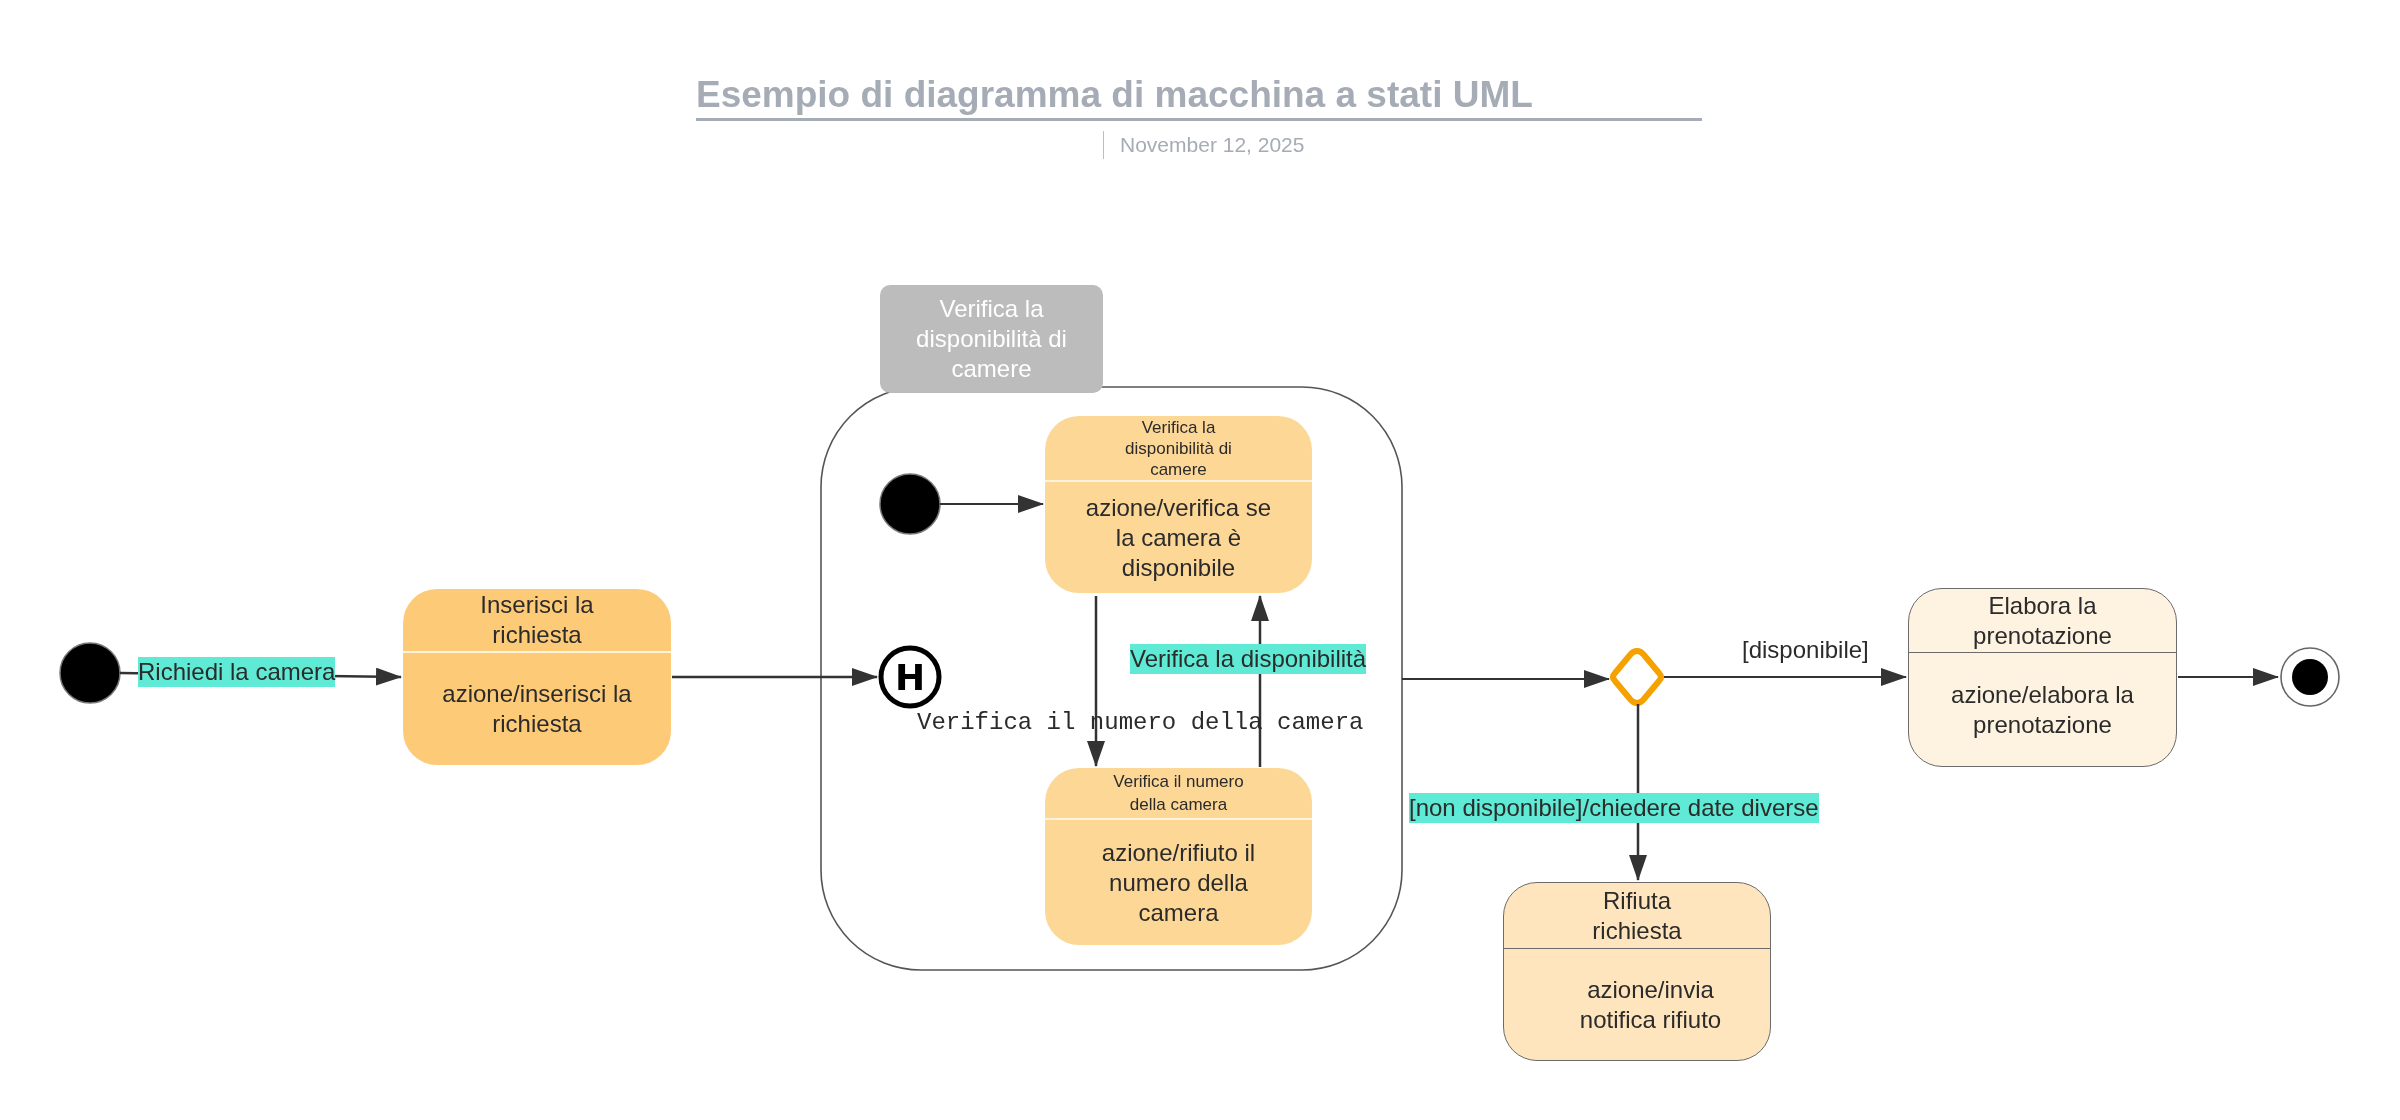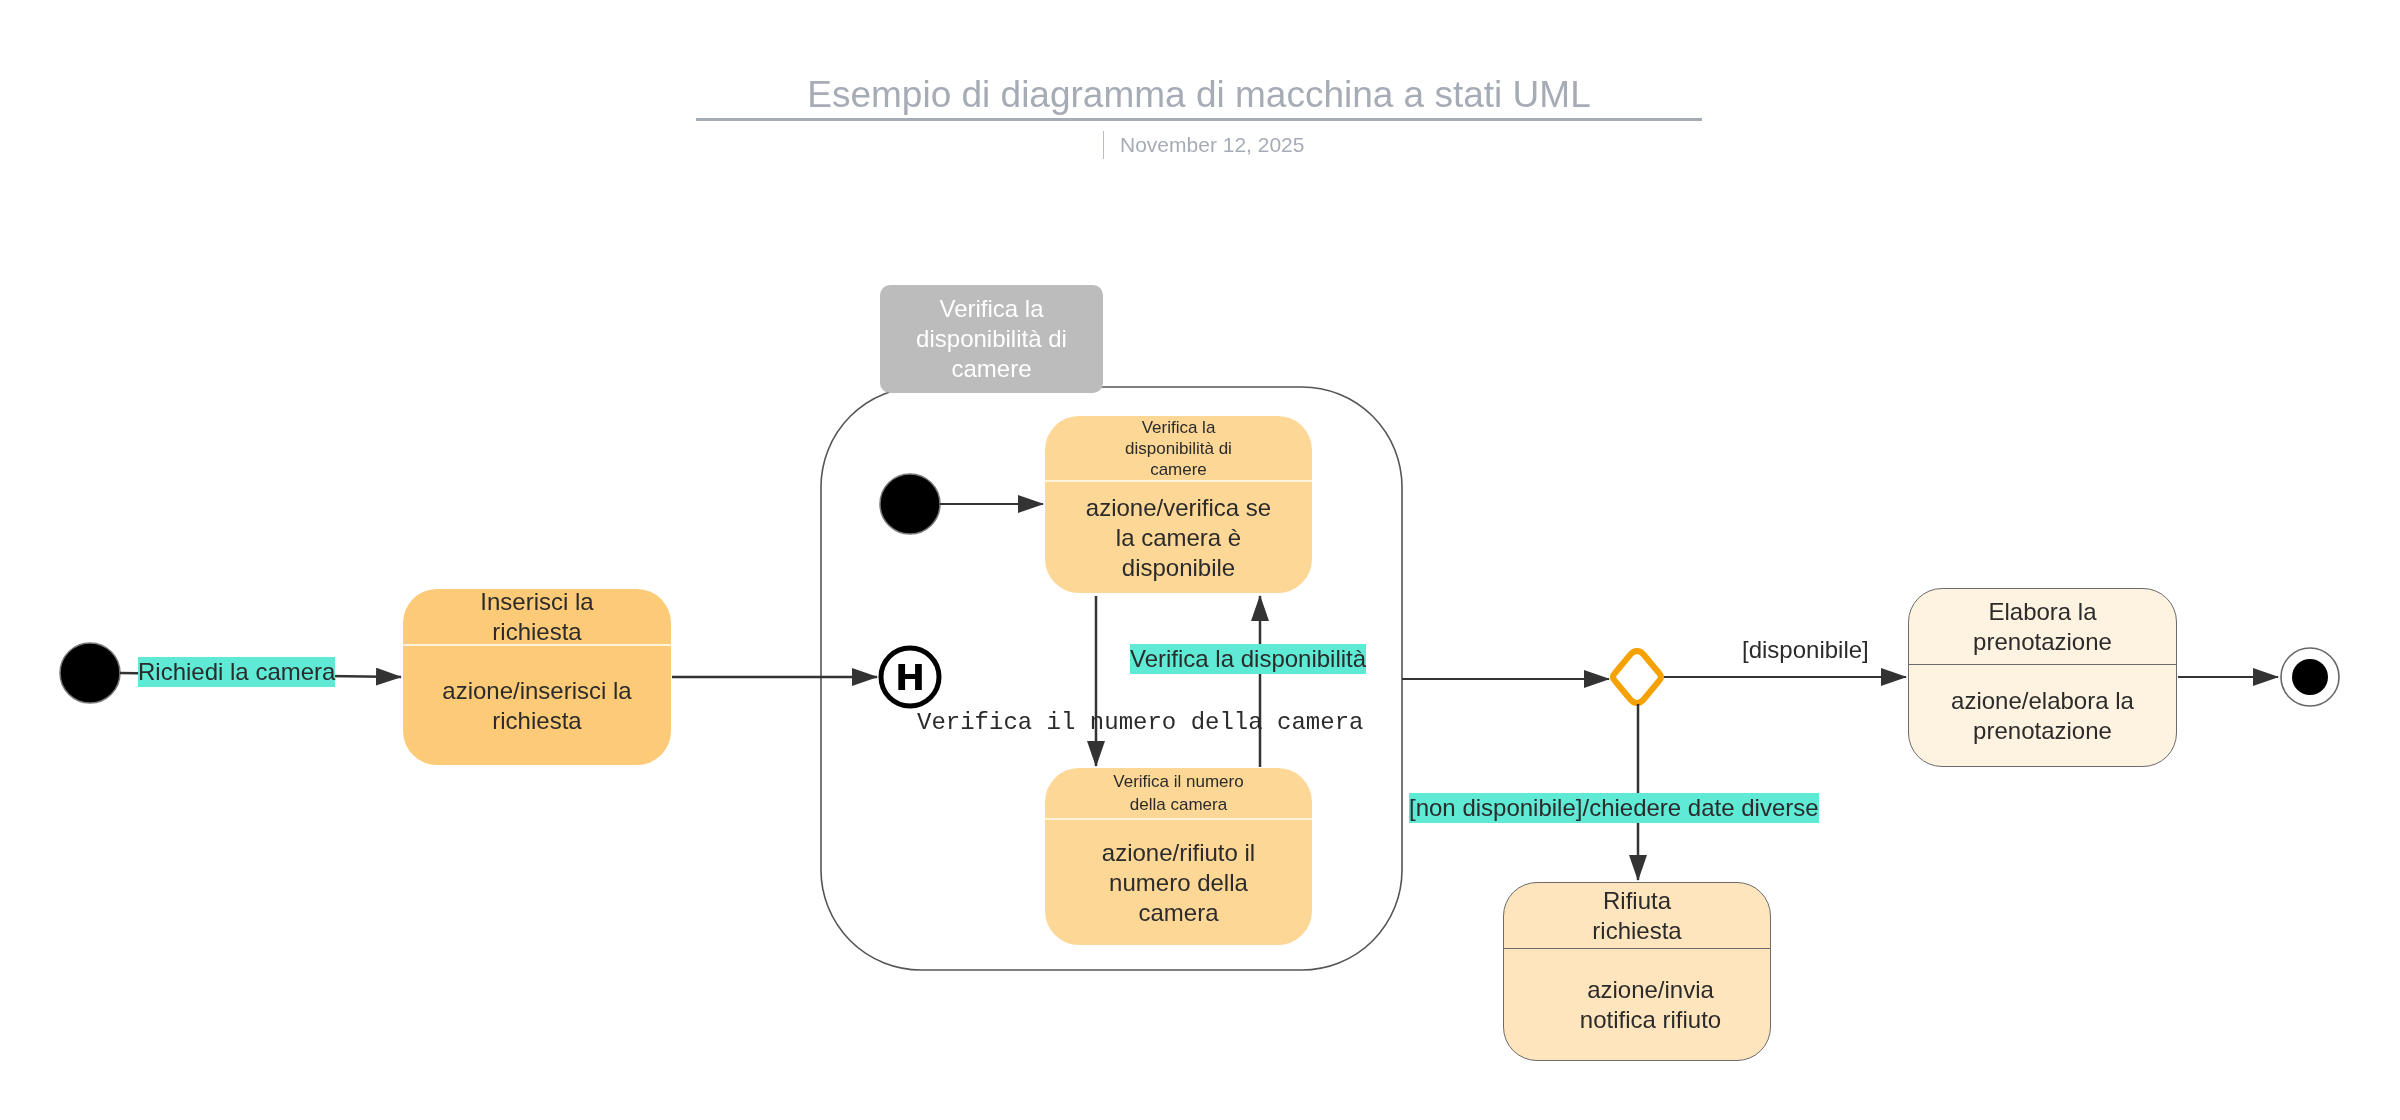--- a/index.html
+++ b/index.html
@@ -1,46 +1,46 @@
 <!DOCTYPE html>
 <html><head>
 <meta charset="utf-8">
 <style>
   html, body { margin: 0; padding: 0; background: #ffffff; }
   body { width: 2400px; height: 1120px; position: relative; overflow: hidden;
          font-family: "Liberation Sans", "DejaVu Sans", sans-serif; color: #2b2b2b; }
-  .title { position: absolute; left: 696px; top: 70px; width: 1006px; text-align: center;
-           font-size: 37px; font-weight: normal; color: #a6acb6; line-height: 50px; }
+  .title { position: absolute; left: 696px; top: 70px; width: 1006px; 
+           font-size: 37px; font-weight: bold; color: #a6acb6; line-height: 50px; }
   .title-rule { position: absolute; left: 696px; top: 118px; width: 1006px; height: 3px; background: #a6acb6; }
   .date-wrap { position: absolute; left: 1103px; top: 131px; height: 28px; display: flex; align-items: center; }
   .date-bar { width: 1px; height: 28px; background: #b9bdc4; margin-right: 16px; }
   .date { font-size: 21px; color: #a6acb6; }
 
   svg.diagram { position: absolute; left: 0; top: 0; }
 
   .state { position: absolute; box-sizing: border-box; border-radius: 34px; overflow: hidden;
            display: flex; flex-direction: column; text-align: center; }
   .state .head { display: flex; align-items: center; justify-content: center; box-sizing: border-box; padding: 0 16px; }
   .state .body { flex: 1; display: flex; align-items: center; justify-content: center; box-sizing: border-box; padding: 0 14px; }
   .state .head span, .state .body span { display: block; }
 
   .s-insert { left: 403px; top: 589px; width: 268px; height: 176px; background: #fdcb78; }
-  .s-insert .head { height: 57px; border-bottom: 2px solid #fff3dc; font-size: 24px; line-height: 30px; }
+  .s-insert .head { height: 64px; border-bottom: 2px solid #fff3dc; font-size: 24px; line-height: 30px; }
   .s-insert .body { font-size: 24px; line-height: 30px; }
 
   .s-inner { left: 1045px; width: 267px; height: 177px; background: #fdd796; }
   .s-inner1 { top: 416px; }
   .s-inner1 .head { height: 66px; border-bottom: 2px solid #fff3dc; font-size: 17px; line-height: 21px; }
   .s-inner1 .body { font-size: 24px; line-height: 30px; }
   .s-inner2 { top: 768px; }
   .s-inner2 .head { height: 52px; border-bottom: 2px solid #fff3dc; font-size: 17px; line-height: 23px; }
   .s-inner2 .body { font-size: 24px; line-height: 30px; }
 
   .s-elabora { left: 1908px; top: 588px; width: 269px; height: 179px; background: #fef2e0; border: 1.5px solid #6b6b6b; }
-  .s-elabora .head { height: 76px; border-bottom: 1.5px solid #6b6b6b; font-size: 24px; line-height: 30px; }
+  .s-elabora .head { height: 64px; border-bottom: 1.5px solid #6b6b6b; font-size: 24px; line-height: 30px; }
   .s-elabora .body { font-size: 24px; line-height: 30px; }
 
   .s-rifiuta { left: 1503px; top: 882px; width: 268px; height: 179px; background: #ffe5bd; border: 1.5px solid #6b6b6b; }
   .s-rifiuta .head { height: 66px; border-bottom: 1.5px solid #6b6b6b; font-size: 24px; line-height: 30px; }
   .s-rifiuta .body { font-size: 24px; line-height: 30px; padding-left: 41px; }
 
   .composite-tab { position: absolute; left: 880px; top: 285px; width: 223px; height: 108px;
                    background: #bcbcbd; border-radius: 10px; color: #ffffff; font-size: 24px; line-height: 30px;
                    display: flex; align-items: center; justify-content: center; text-align: center; }
   .composite-tab span { display: block; }

